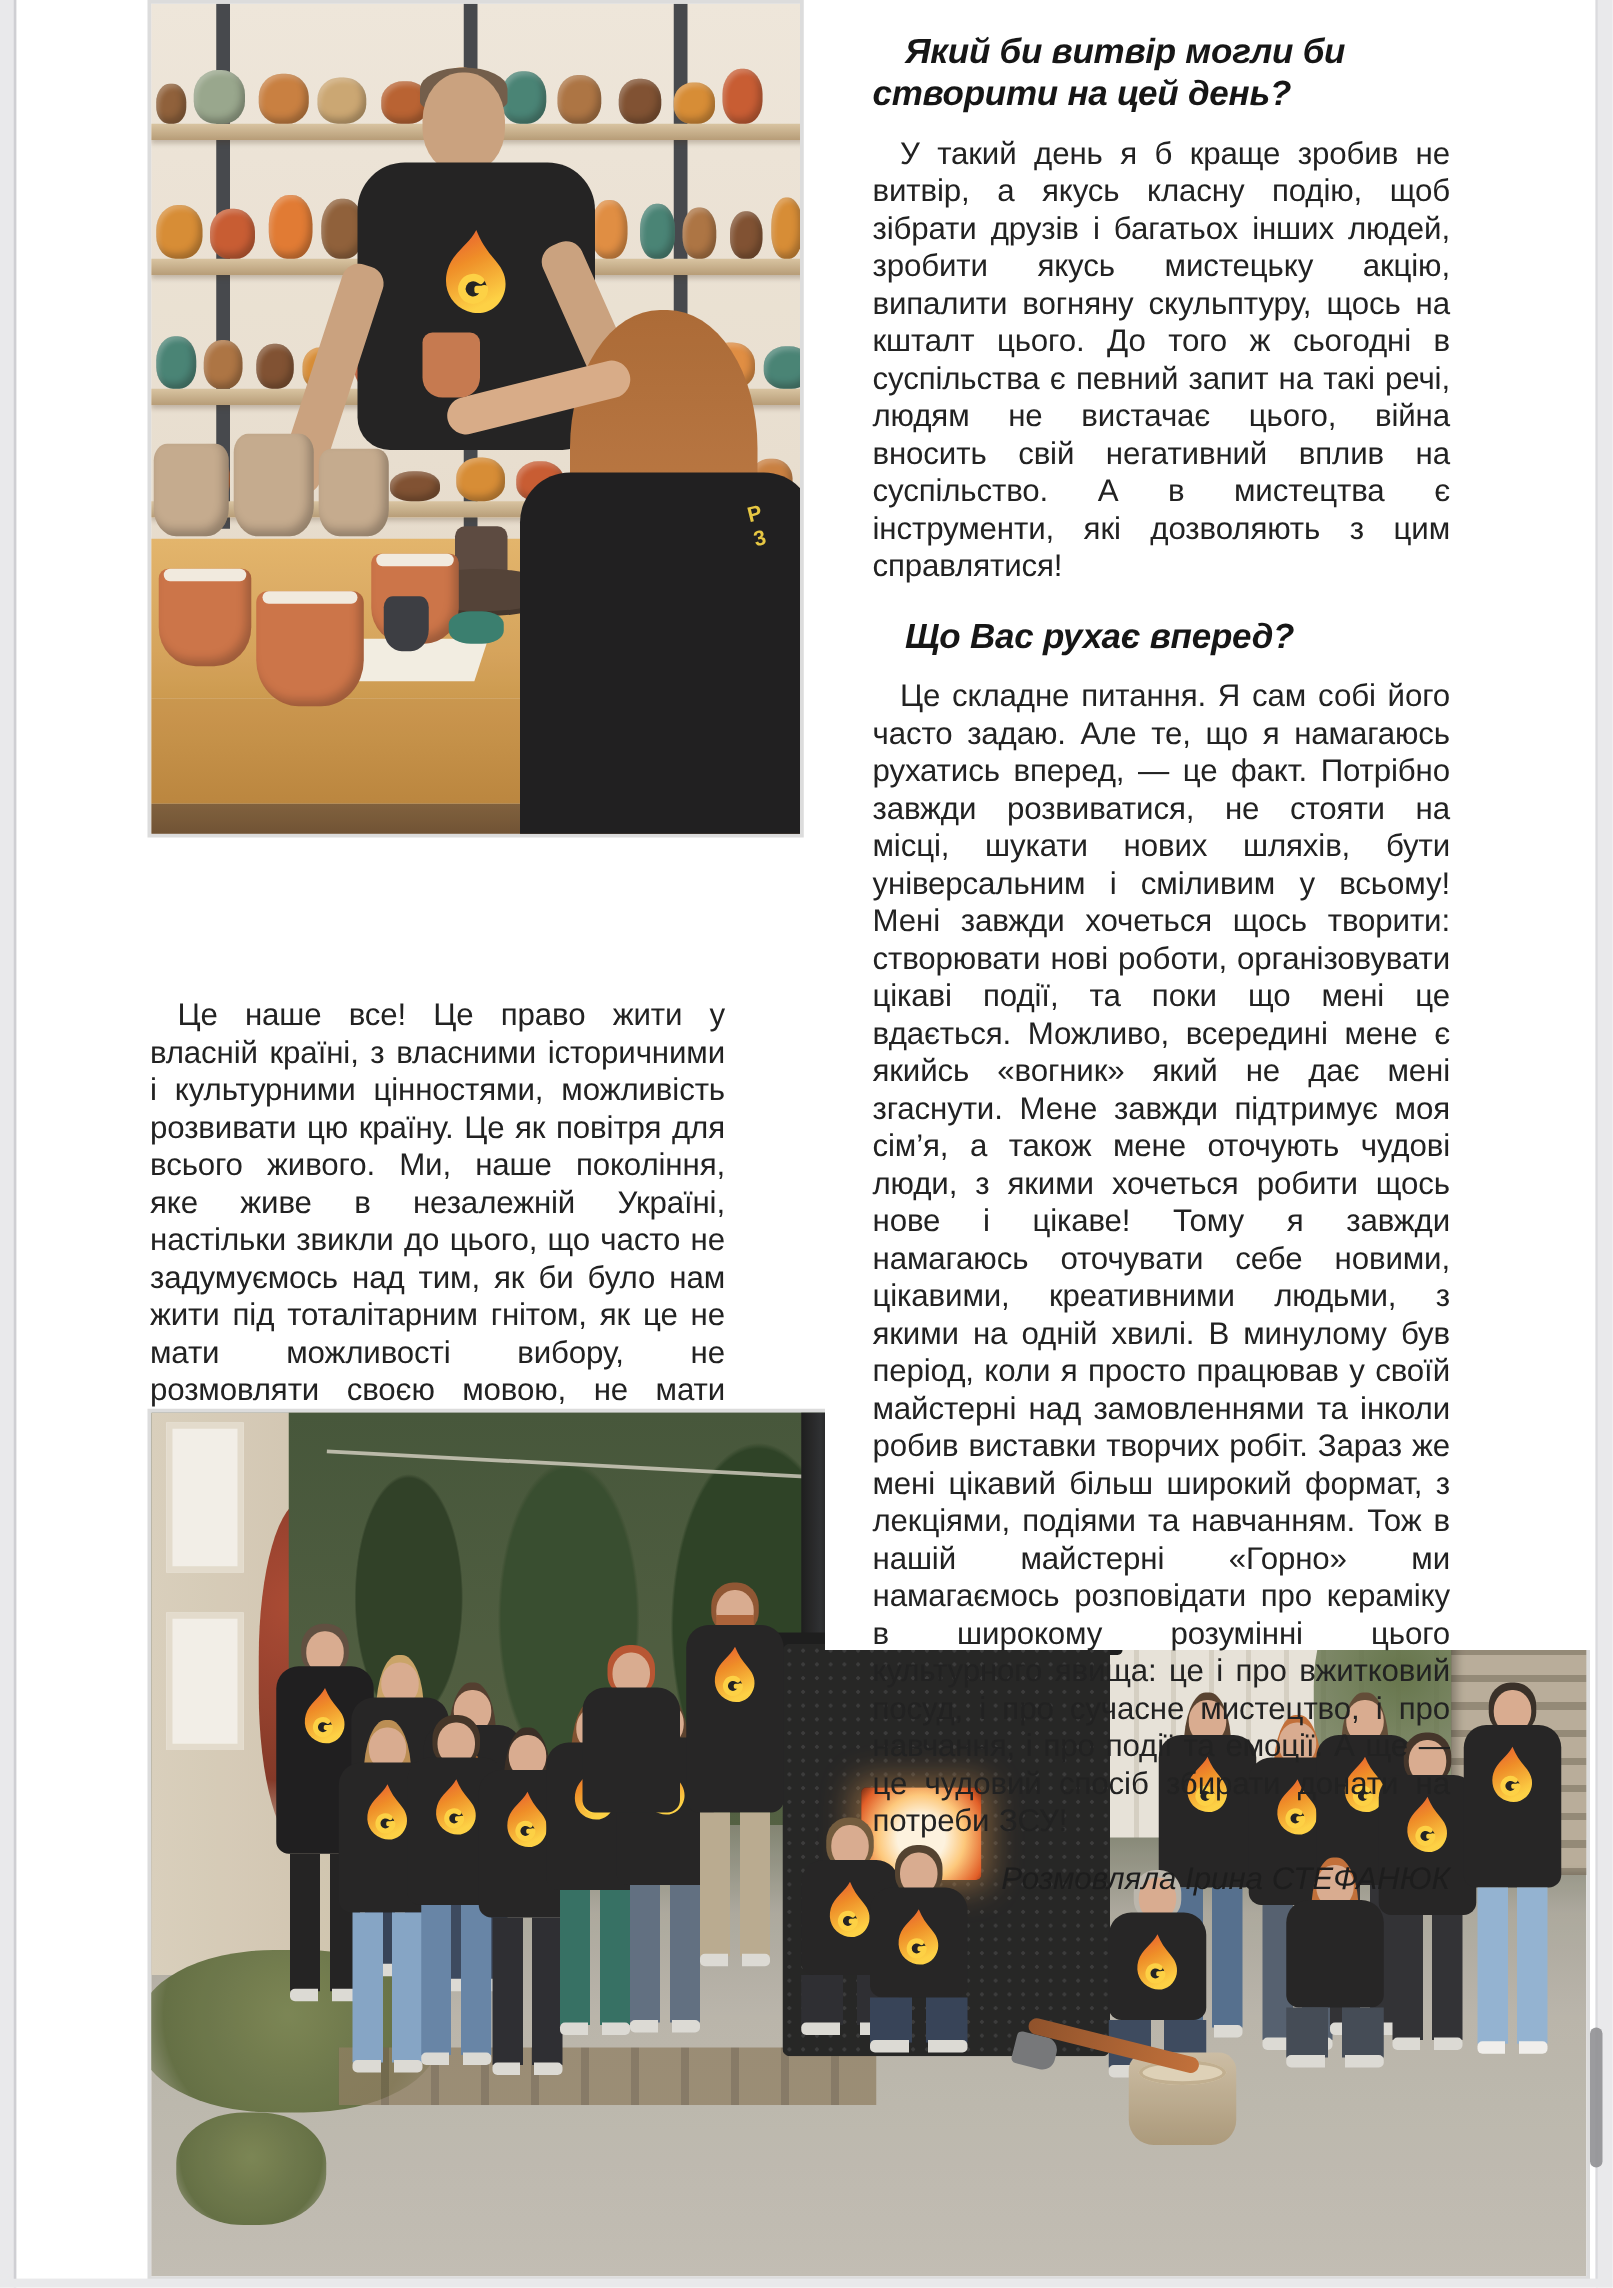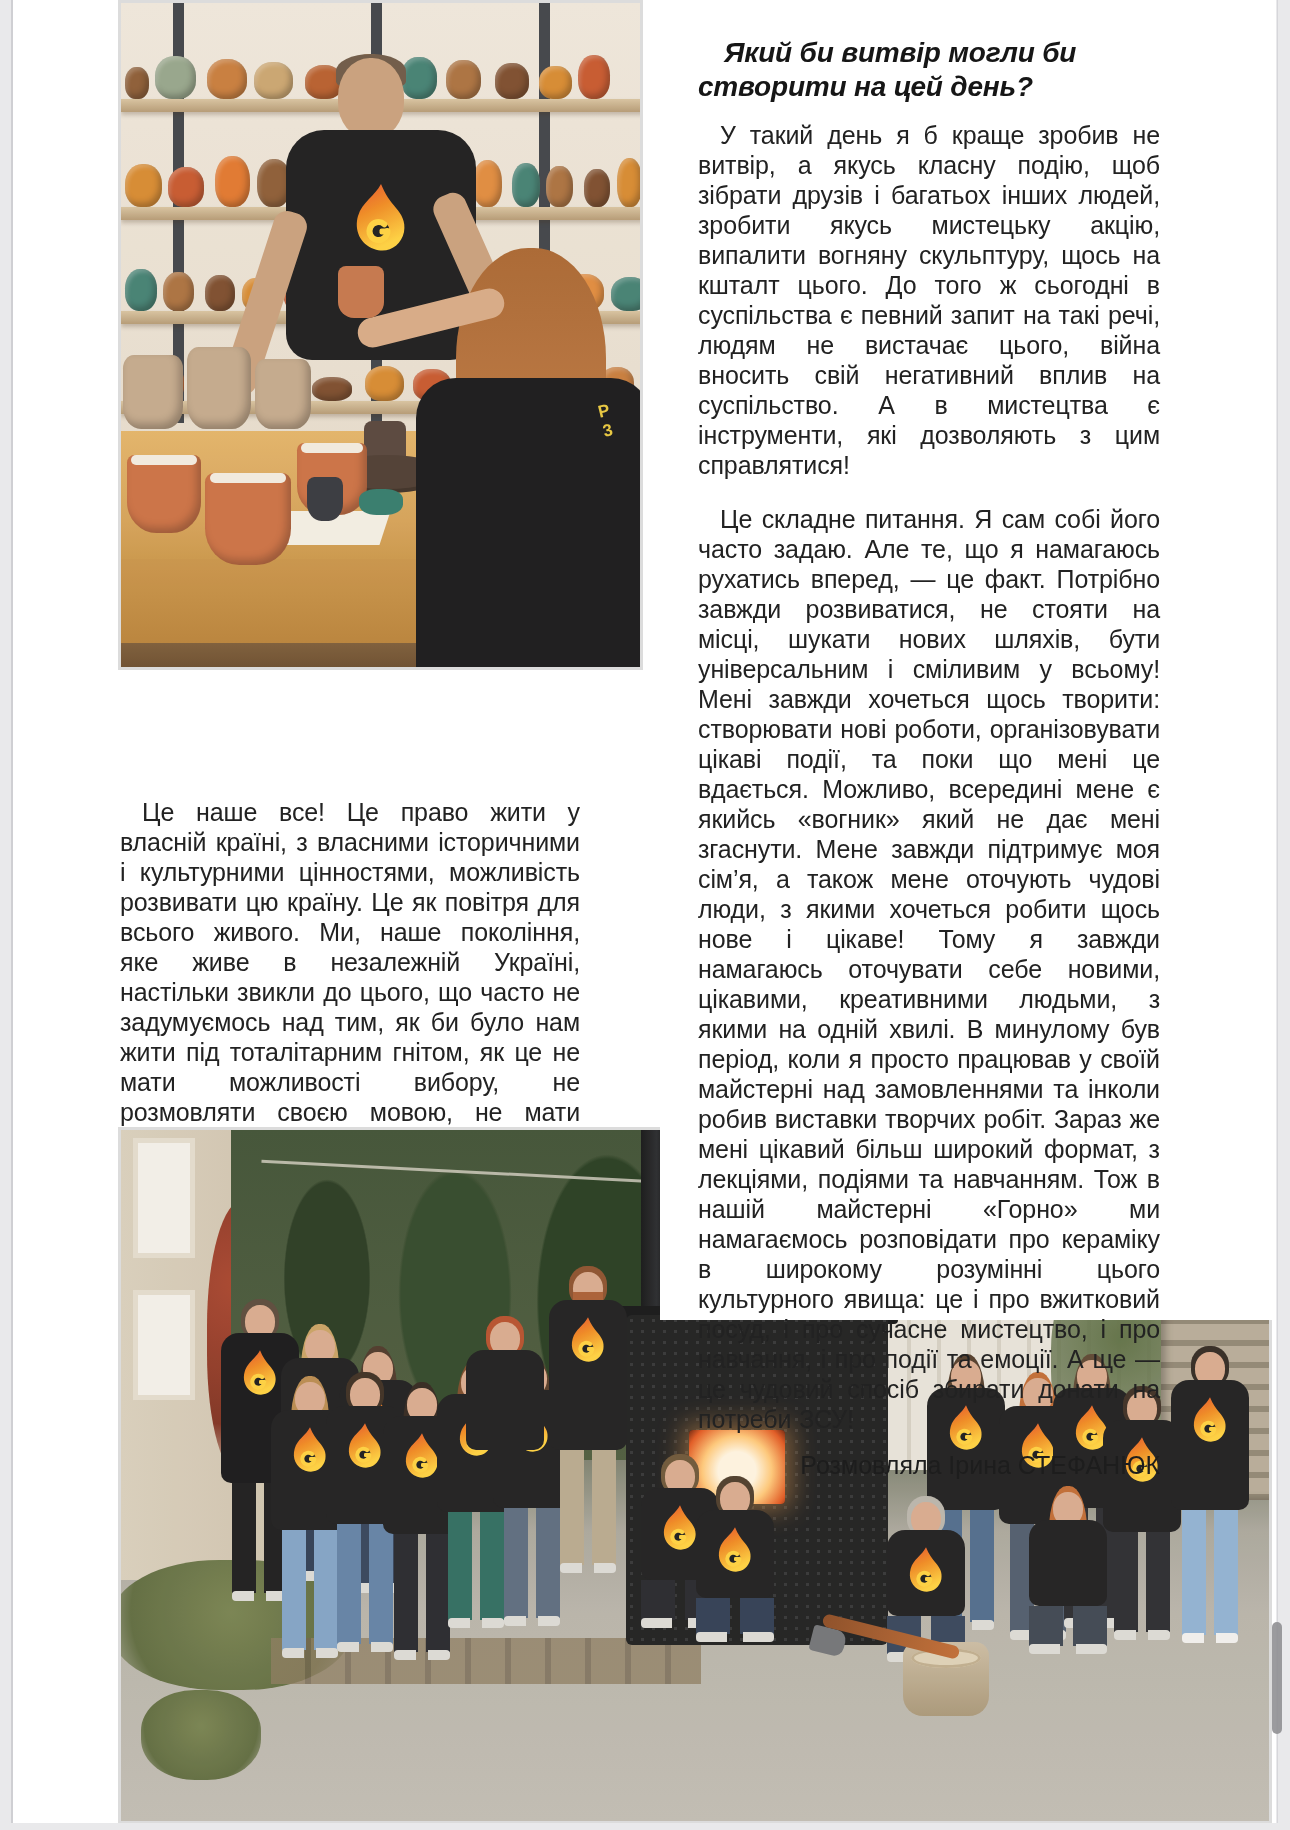--- a/index.html
+++ b/index.html
@@ -14,24 +14,24 @@
   .gutter{position:absolute;top:0;height:1830px;background:#e9e9eb;z-index:40;}
   .gutter.left{left:0;width:11px;border-right:2px solid #cfcfd3;}
   .gutter.right{left:1277px;width:13px;border-left:1px solid #d6d6da;}
   .bottom-strip{position:absolute;left:0;top:1823px;width:1290px;height:7px;background:#e9e9eb;z-index:40;}
   .scroll-thumb{position:absolute;left:1272px;top:1622px;width:10px;height:112px;border-radius:5px;background:#909094;opacity:.9;z-index:50;}
   
   .page{position:absolute;left:13px;top:0;width:1263px;height:1823px;background:#ffffff;border-radius:0 6px 0 0;}
   
   .q{font-weight:bold;font-style:italic;font-size:28px;line-height:34px;color:#161616;text-indent:26px;letter-spacing:-0.2px;}
   .body-txt{font-size:25px;line-height:30px;color:#222;text-align:justify;text-indent:22px;letter-spacing:-0.1px;word-spacing:1px;}
-  .byline{font-size:25px;line-height:30px;color:#1d1d1d;text-align:right;}
+  .byline{font-style:italic;font-size:25px;line-height:30px;color:#1d1d1d;text-align:right;}
   .left-head{position:absolute;left:107px;top:690px;width:462px;}
   .left-para{position:absolute;left:107px;top:772px;width:460px;}
-  .right-col{position:absolute;left:647px;top:0;width:616px;height:1320px;background:#ffffff;z-index:5;box-sizing:border-box;padding:36px 116px 0 38px;}
+  .right-col{position:absolute;left:647px;top:0;width:616px;height:1320px;background:#ffffff;z-index:5;box-sizing:border-box;padding:24px 116px 0 38px;}
   .right-col .q1{margin:0 0 16px 0;}
   .right-col .p1{margin:0 0 24px 0;}
   .right-col .q2{margin:0 0 16px 0;}
   .right-col .p2{margin:0 0 16px 0;}
   
   .photo{position:absolute;overflow:hidden;border:3px solid #dcdcdc;box-sizing:border-box;}
   .tone{position:absolute;inset:0;background:rgba(225,200,165,.07);z-index:30;pointer-events:none;}
   
   .photo-top{left:105px;top:0;width:525px;height:670px;background:linear-gradient(180deg,#efe9de 0%,#e9e0d2 55%,#e2d6c4 100%);}
   .frame-bar{position:absolute;width:11px;background:#3c4046;top:0;}
@@ -434,20 +434,21 @@
 
       <div class="stump"></div>
       <div class="axe-head"></div>
       <div class="axe-handle"></div>
       <div class="tone"></div>
     </div>
 
     <div class="right-col">
       <h2 class="q q1">Який би витвір могли би створити на цей день?</h2>
       <p class="body-txt p1">У такий день я б краще зробив не витвір, а якусь класну подію, щоб зібрати друзів і багатьох інших людей, зробити якусь мистецьку акцію, випалити вогняну скульптуру, щось на кшталт цього. До того ж сьогодні в суспільства є певний запит на такі речі, людям не вистачає цього, війна вносить свій негативний вплив на суспільство. А в мистецтва є інструменти, які дозволяють з цим справлятися!</p>
+      <h2 class="q q2">Що Вас рухає вперед?</h2>
       <p class="body-txt p2">Це складне питання. Я сам собі його часто задаю. Але те, що я намагаюсь рухатись вперед, — це факт. Потрібно завжди розвиватися, не стояти на місці, шукати нових шляхів, бути універсальним і сміливим у всьому! Мені завжди хочеться щось творити: створювати нові роботи, організовувати цікаві події, та поки що мені це вдається. Можливо, всередині мене є якийсь «вогник» який не дає мені згаснути. Мене завжди підтримує моя сім’я, а також мене оточують чудові люди, з якими хочеться робити щось нове і цікаве! Тому я завжди намагаюсь оточувати себе новими, цікавими, креативними людьми, з якими на одній хвилі. В минулому був період, коли я просто працював у своїй майстерні над замовленнями та інколи робив виставки творчих робіт. Зараз же мені цікавий більш широкий формат, з лекціями, подіями та навчанням. Тож в нашій майстерні «Горно» ми намагаємось розповідати про кераміку в широкому розумінні цього культурного явища: це і про вжитковий посуд, і про сучасне мистецтво, і про навчання, і про події та емоції. А ще — це чудовий спосіб збирати донати на потреби ЗСУ!</p>
       <div class="byline">Розмовляла Ірина СТЕФАНЮК</div>
     </div>
 
   </div>
 
   <div class="gutter left"></div>
   <div class="gutter right"></div>
   <div class="bottom-strip"></div>
   <div class="scroll-thumb"></div>

